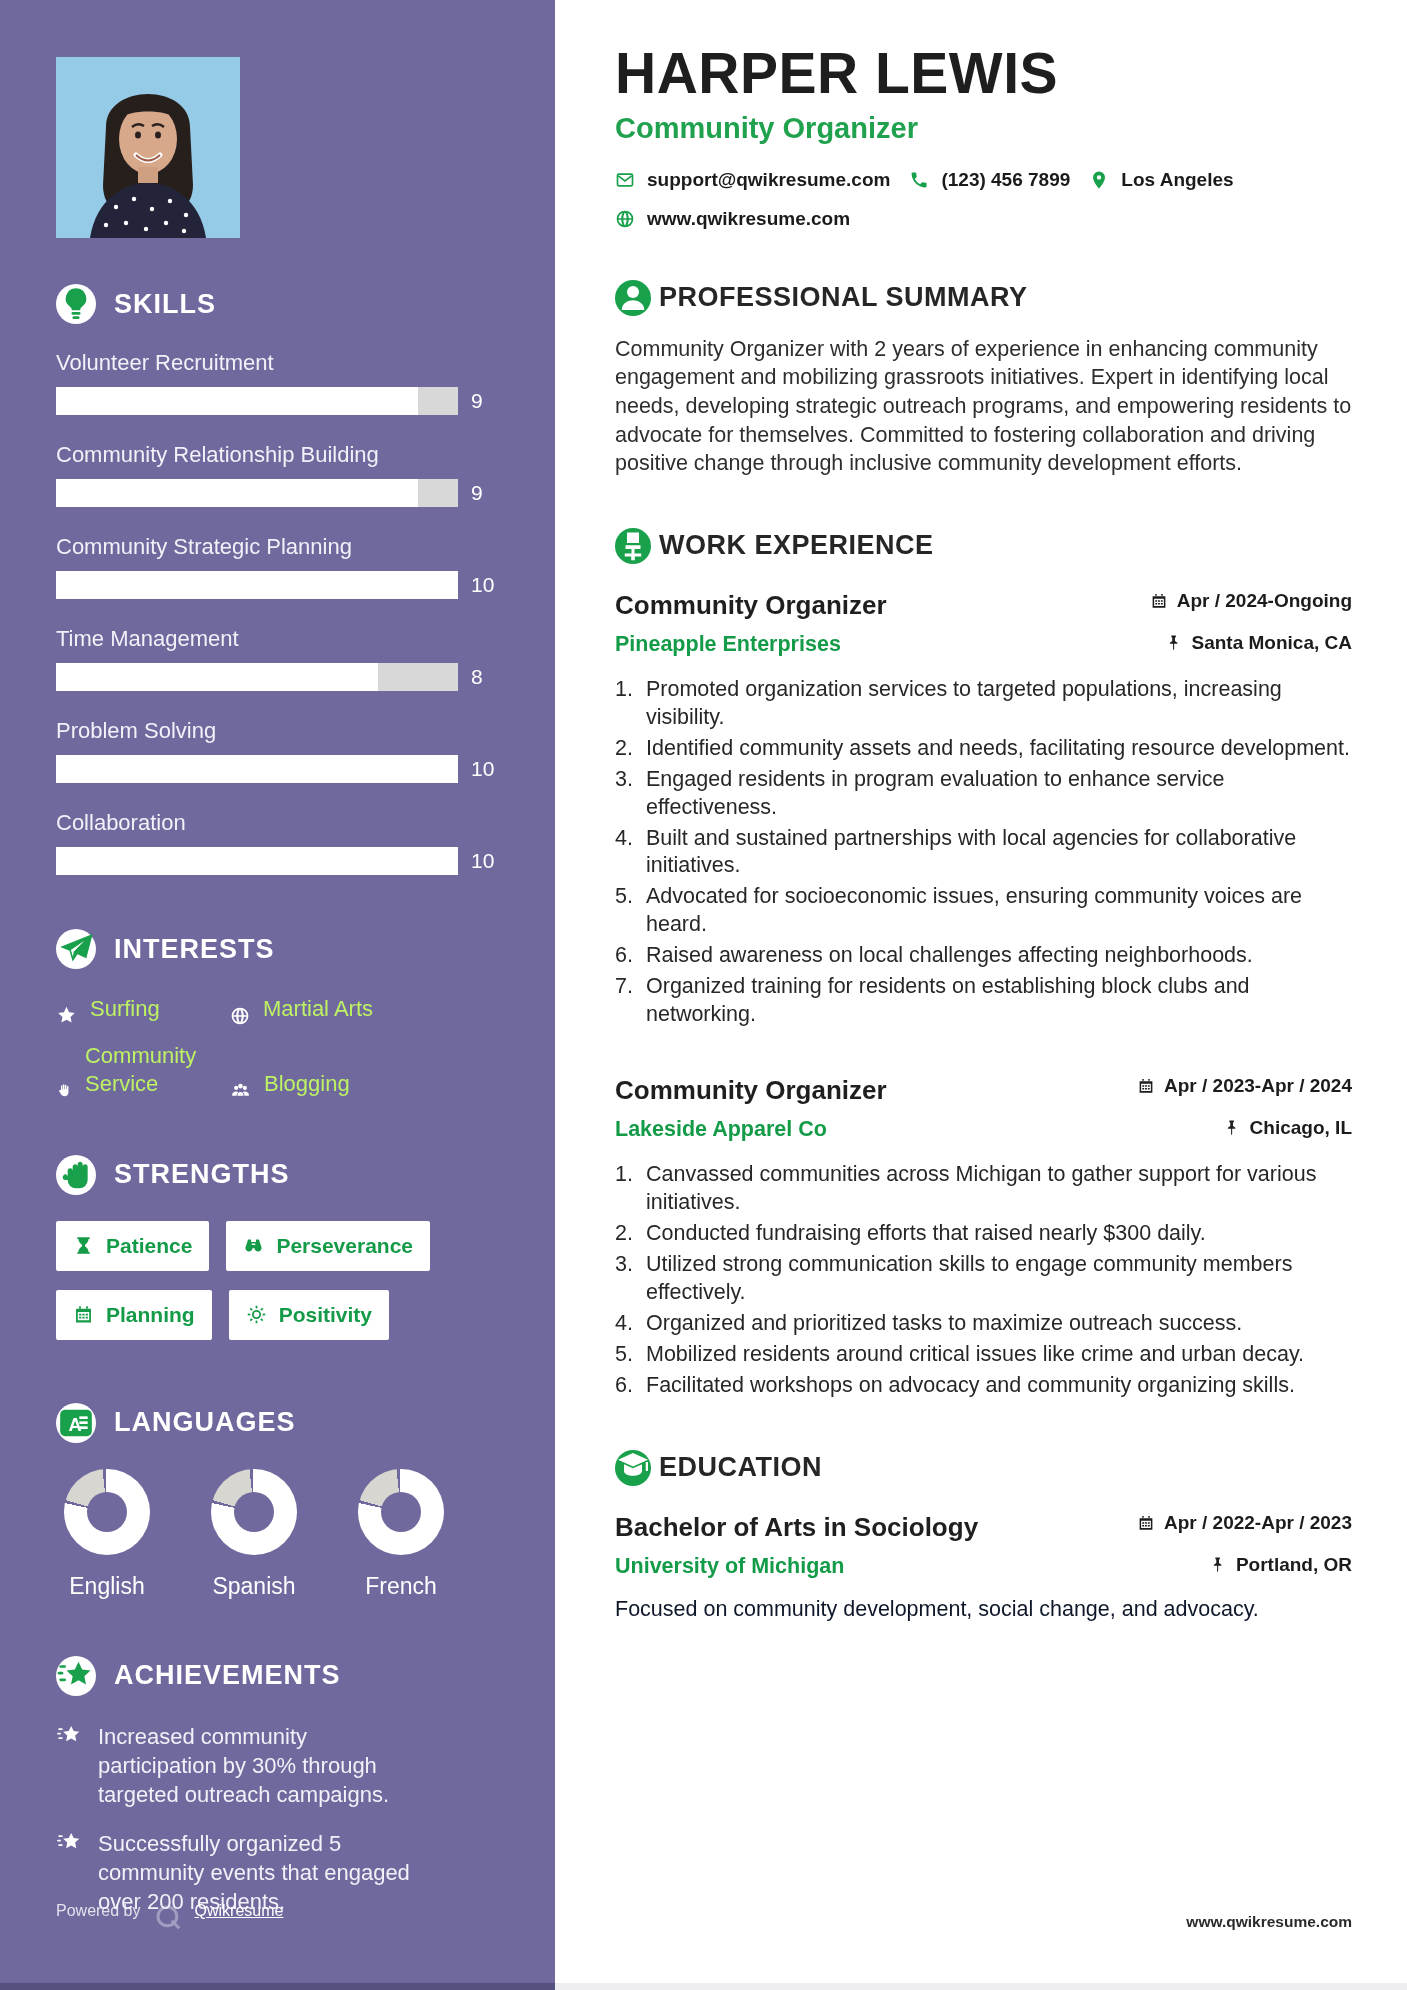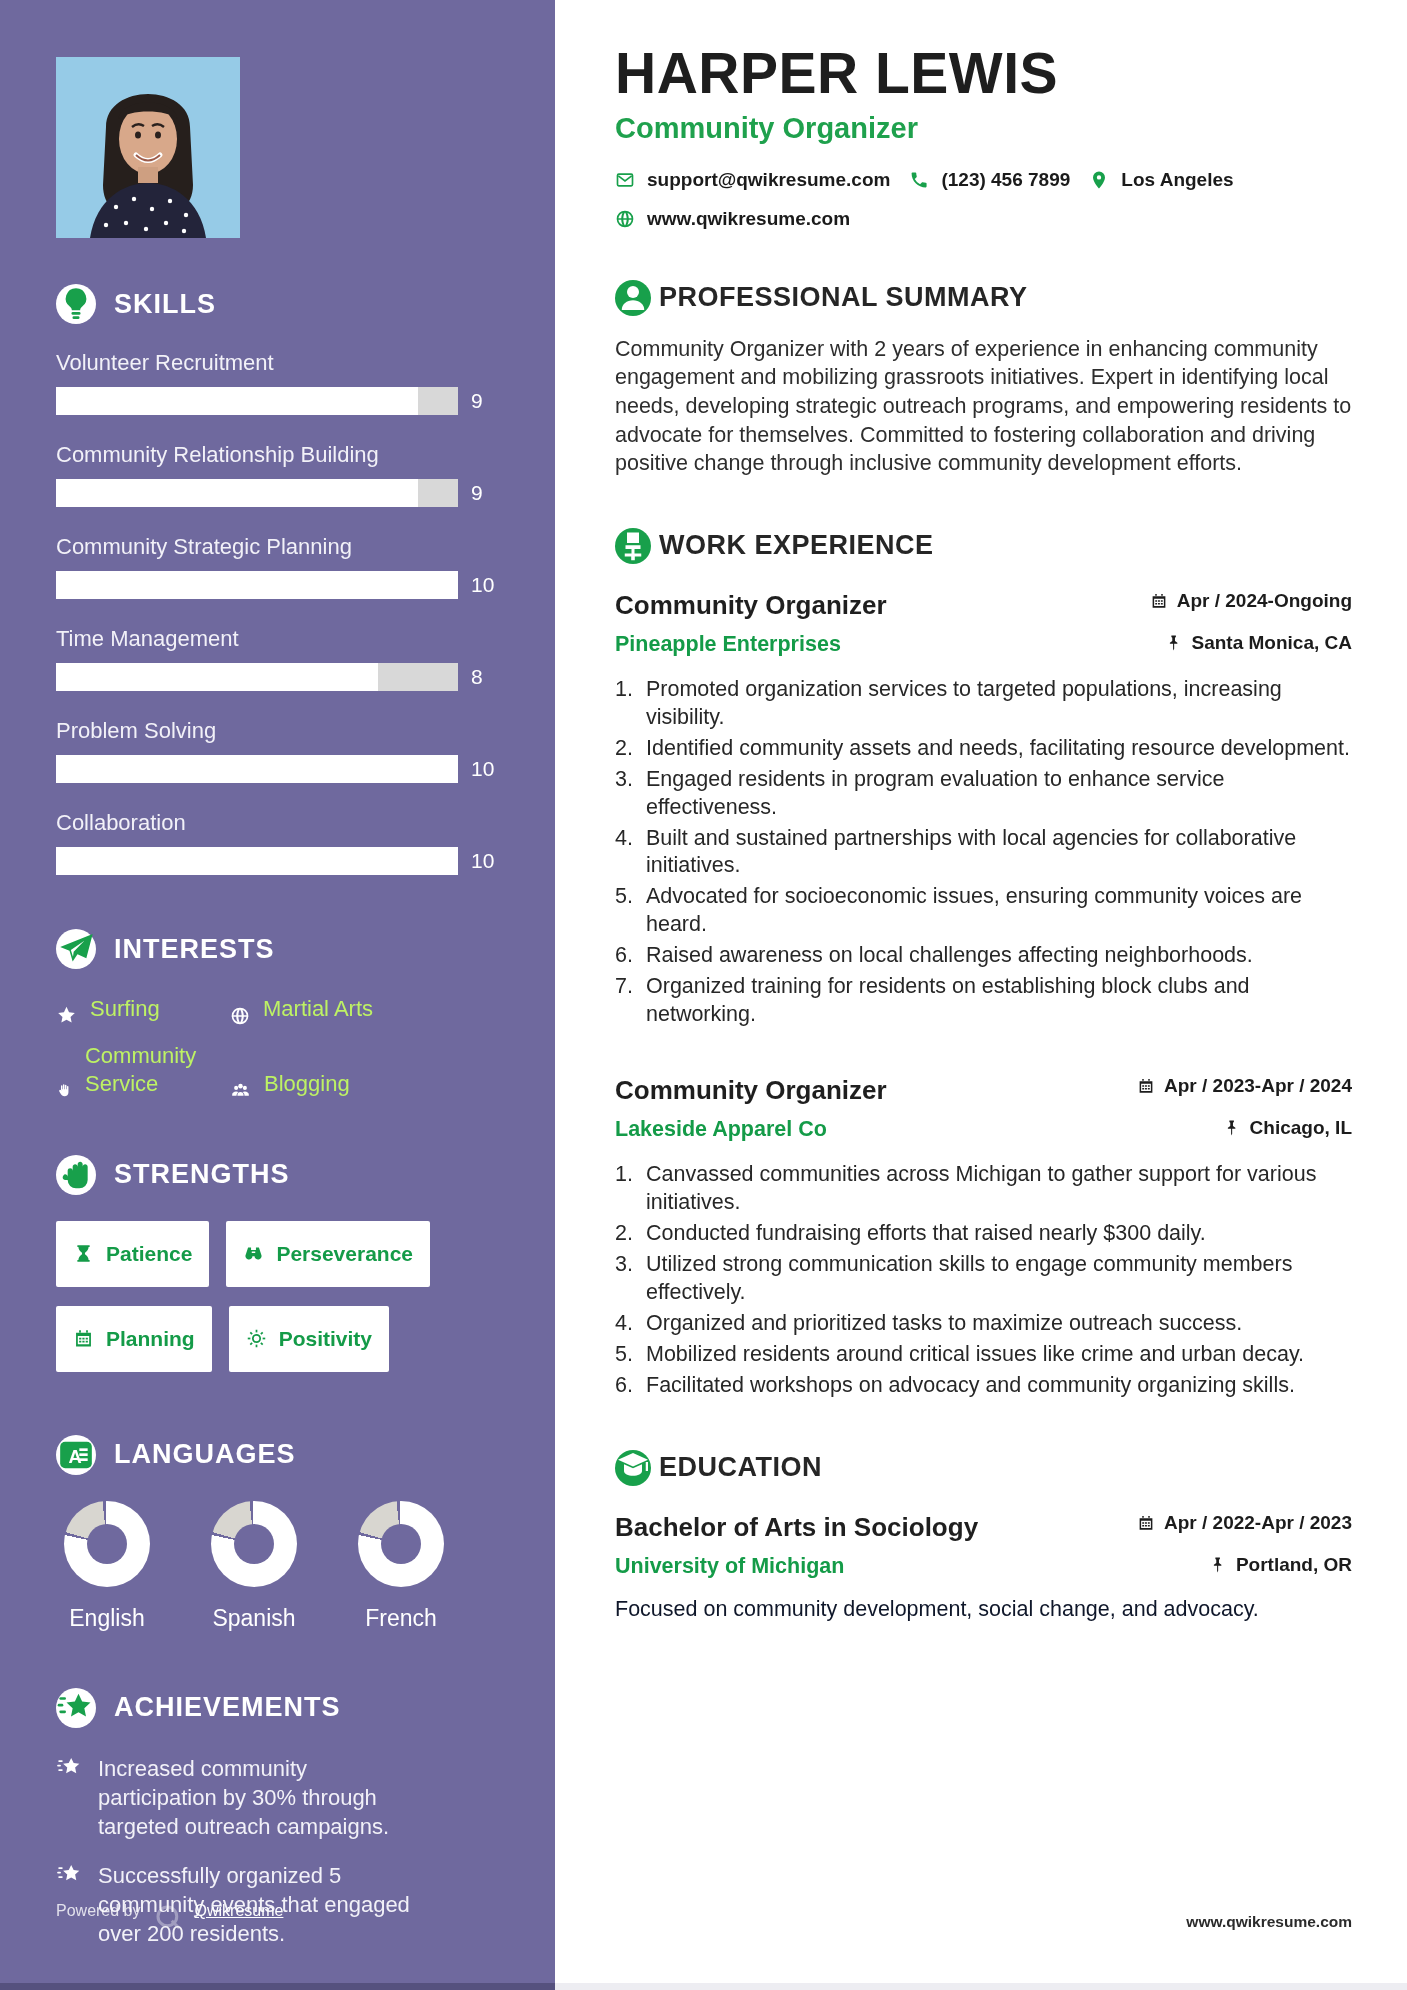--- a/index.html
+++ b/index.html
@@ -21,21 +21,21 @@
   .bar{width:402px;height:28px;background:#D8D8D8;}
   .fill{height:100%;background:#fff;}
   .num{font-size:21px;color:#fff;margin-left:13px;}
   .sec-interests{margin-top:54px;}
   .interests-grid{display:grid;grid-template-columns:174px 1fr;row-gap:18px;column-gap:0;}
   .int-item{display:flex;gap:13px;align-items:flex-end;color:#bef264;}
   .int-item svg{width:21px;height:21px;color:#fff;flex:0 0 21px;margin-top:2px;}
   .int-label{font-size:22px;line-height:1.3;}
   .sec-strengths{margin-top:56px;}
   .chips{display:flex;flex-wrap:wrap;width:420px;}
-  .chip{display:inline-flex;align-items:center;gap:12px;background:#fff;padding:21px 17px;margin:0 17px 19px 0;border-radius:2px;}
+  .chip{display:inline-flex;align-items:center;gap:12px;background:#fff;padding:13px 17px;margin:0 17px 19px 0;border-radius:2px;}
   .chip svg{width:21px;height:21px;color:#149B48;}
   .chip span{font-size:21px;font-weight:700;color:#149B48;}
   .sec-langs{margin-top:44px;}
   .donuts{display:flex;gap:61px;margin-left:8px;}
   .donut-wrap{display:flex;flex-direction:column;align-items:center;}
   .donut{position:relative;width:86px;height:86px;border-radius:50%;}
   .donut::after{content:"";position:absolute;left:23px;top:23px;width:40px;height:40px;border-radius:50%;background:#6F699E;}
   .donut-label{margin-top:18px;font-size:23px;color:#fff;}
   .sec-achv{margin-top:56px;}
   .achv-item{display:flex;gap:15px;margin-bottom:20px;width:360px;}

